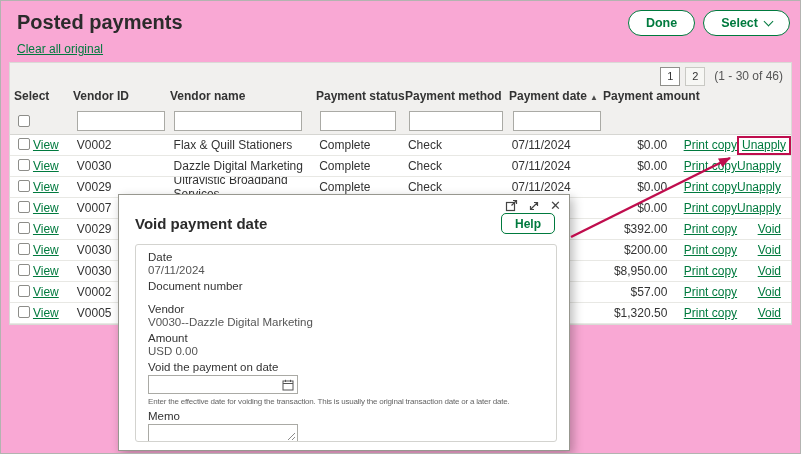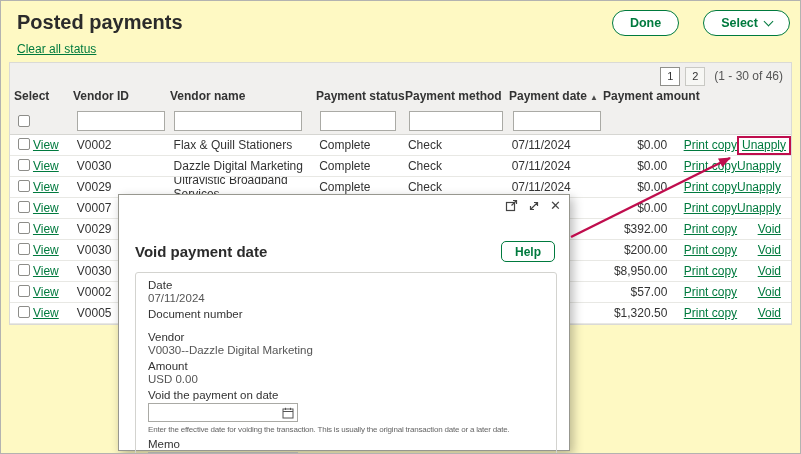--- a/index.html
+++ b/index.html
@@ -1,23 +1,23 @@
 <!DOCTYPE html>
 <html><head>
 <meta charset="utf-8">
 <style>
   * { box-sizing: border-box; }
   html,body { margin:0; padding:0; background:#fff; }
   body { font-family:"Liberation Sans", sans-serif; }
-  .wrap { position:relative; width:801px; height:454px; border:1px solid #b3b3b0; background:#fef9c3; overflow:hidden; font-size:12px; color:#333; }
+  .wrap { position:relative; width:801px; height:454px; border:1px solid #b3b3b0; background:#f9a8d4; overflow:hidden; font-size:12px; color:#333; }
 
   
   .page-header { display:flex; justify-content:space-between; align-items:flex-start; padding:8px 10px 0 16px; }
   .page-title { font-size:20px; font-weight:700; color:#2b2b2b; line-height:26px; }
-  .header-buttons { display:flex; gap:24px; padding-top:1px; }
+  .header-buttons { display:flex; gap:8px; padding-top:1px; }
   .btn { display:inline-flex; align-items:center; gap:7px; height:26px; padding:0 17px; border:1px solid #007a3e; border-radius:14px; background:#fff; color:#007a3e; font-size:12.5px; font-weight:700; cursor:pointer; font-family:inherit; }
   .chev { width:7px; height:7px; border-right:1.6px solid #007a3e; border-bottom:1.6px solid #007a3e; transform:rotate(45deg); margin-top:-4px; }
   .lnk { color:#007a3e; text-decoration:underline; cursor:pointer; }
   .clear-filters { display:inline-block; margin:6px 0 0 16px; font-size:12px; }
 
   
   .grid { margin:6px 8px 0 8px; width:783px; border:1px solid #dadad6; background:#fff; }
   .grid-head { background:#f1f0ee; border-bottom:1px solid #d6d6d2; }
   .pagination-row { height:26px; display:flex; align-items:center; justify-content:flex-end; gap:5px; padding-right:8px; }
   .page-box { width:20px; height:19px; display:flex; align-items:center; justify-content:center; font-size:11px; cursor:pointer; }
@@ -38,21 +38,21 @@
   .c-select{width:15px}.c-view{width:44px}.c-vid{width:97px}.c-vname{width:146px}.c-status{width:89px}.c-method{width:104px}.c-date{width:94px}
   .c-amount{width:62px;text-align:right}.c-print{width:70px;text-align:right}.c-action{width:54px;text-align:right;padding-right:10px}
 
   .red-box { display:inline-block; border:2px solid #bf0d4d; padding:0 3px; line-height:15px; }
 
   
   .dialog { position:absolute; left:117px; top:193px; width:452px; height:257px; background:#fff; border:1px solid #97978f; box-shadow:3px 4px 10px rgba(0,0,0,.28); z-index:5; }
   .dlg-icons { position:absolute; top:4px; right:8px; display:flex; gap:10px; align-items:center; }
   .dlg-icons .icn { cursor:pointer; display:inline-flex; align-items:center; }
   .dlg-close { font-size:13px; color:#444; line-height:13px; }
-  .dlg-header { display:flex; justify-content:space-between; align-items:center; padding:18px 14px 0 16px;margin-top:28px; }
+  .dlg-header { display:flex; justify-content:space-between; align-items:center; padding:18px 14px 0 16px; }
   .dlg-title { font-size:15px; font-weight:700; color:#2b2b2b; }
   .help-btn { height:21px; padding:0 13px; border:1px solid #007a3e; border-radius:5px; background:#fff; color:#007a3e; font-size:12px; font-weight:700; cursor:pointer; font-family:inherit; display:inline-flex; align-items:center; }
   .dlg-body { margin:10px 12px 0 16px; border:1px solid #d3d3cf; border-radius:3px; padding:6px 12px; height:198px; overflow:hidden; font-size:11.5px; }
   .fld { margin-bottom:4px; }
   .fld-label { color:#333; line-height:12px; margin-bottom:1px; }
   .fld-value { color:#555; line-height:12px; }
   .fld-empty { height:6px; }
   .date-input-wrap { display:flex; align-items:center; justify-content:space-between; width:150px; height:19px; border:1px solid #aaaaa5; background:#fff; padding:0 3px; margin-top:2px; }
   .date-input { border:none; outline:none; flex:1; width:100px; font:inherit; }
   .helper-text { font-size:8px; letter-spacing:-0.2px; color:#666; white-space:nowrap; margin:3px 0 4px 0; }
@@ -72,21 +72,21 @@
     <div class="page-title">Posted payments</div>
     <div class="header-buttons">
       <button class="btn">Done</button>
       <button class="btn">
         <span>Select</span>
         <span class="chev"></span>
       </button>
     </div>
   </div>
 
-  <a class="lnk clear-filters">Clear all status</a>
+  <a class="lnk clear-filters">Clear all original</a>
 
   <div class="grid">
     <div class="grid-head">
       <div class="pagination-row">
         <span class="page-box current">1</span>
         <span class="page-box other">2</span>
         <span class="range-text">(1 - 30 of 46)</span>
       </div>
       <div class="cols-row">
         <span class="hw-select">Select</span>

